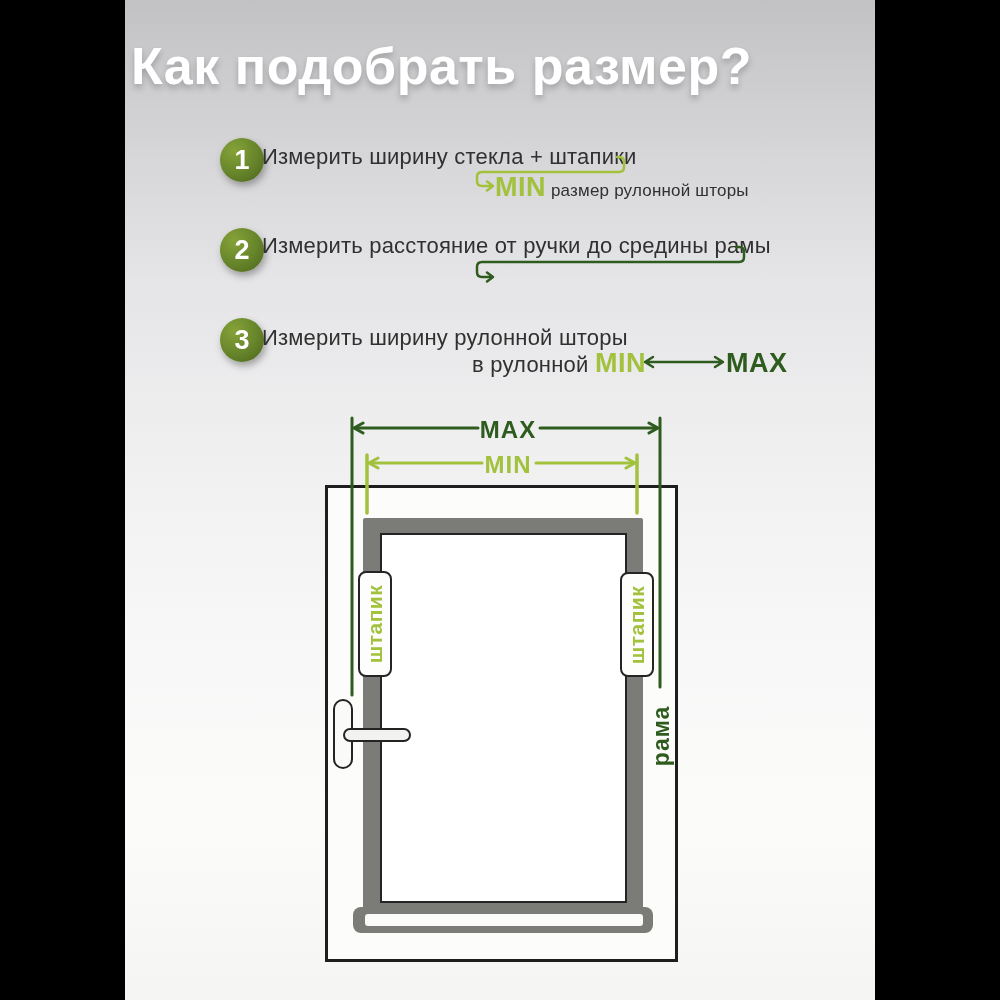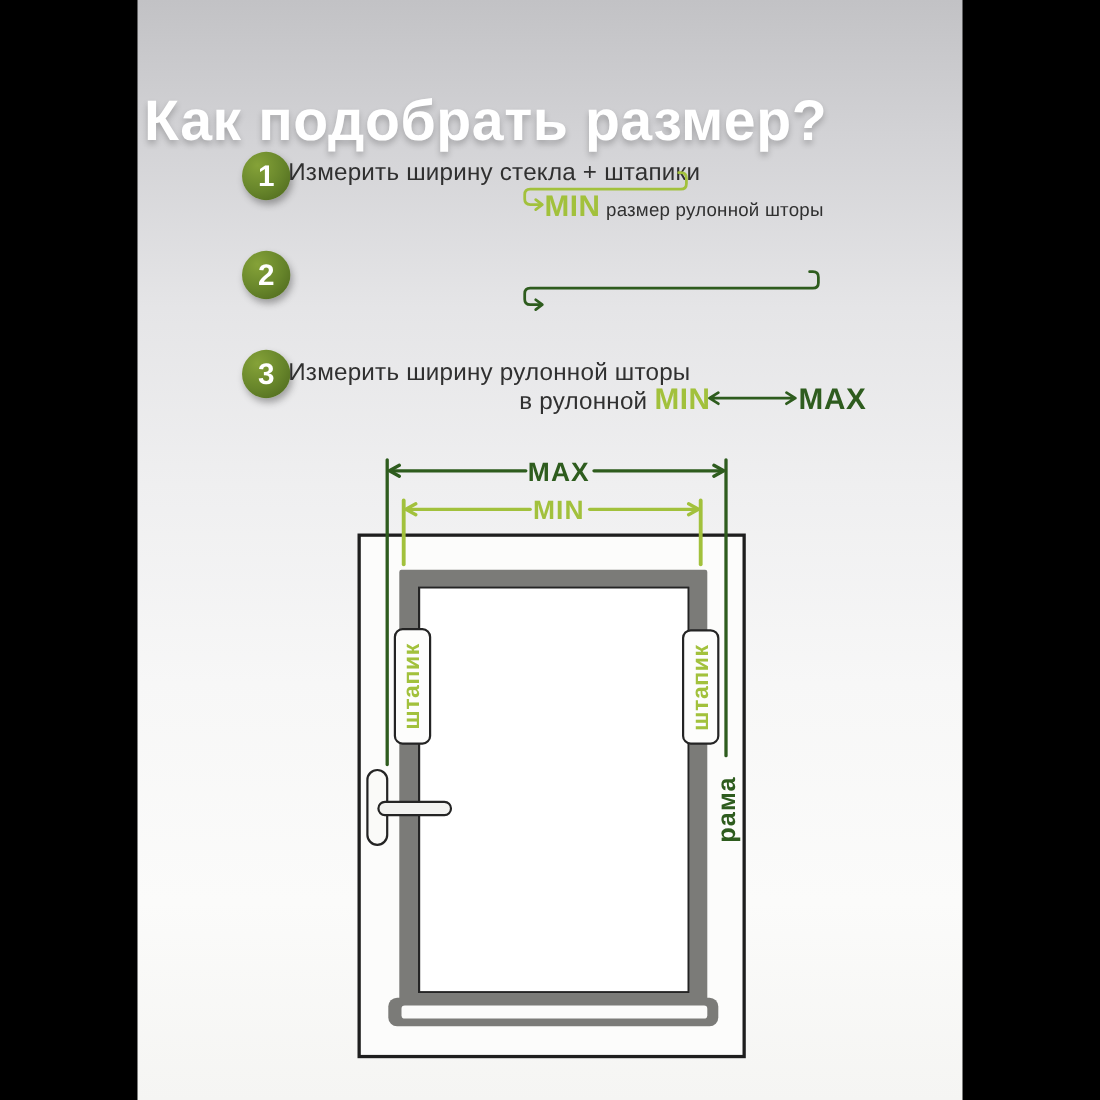--- a/index.html
+++ b/index.html
@@ -8,21 +8,20 @@
     font-family:"Liberation Sans","DejaVu Sans",sans-serif;
   }
   .canvas{
     position:absolute;left:125px;top:0;width:750px;height:1000px;overflow:hidden;
     background:linear-gradient(180deg,#c2c2c5 0%,#d2d2d5 12%,#e5e5e7 28%,#efeff0 44%,#f7f7f7 62%,#fbfbfa 82%,#f5f5f3 100%);
   }
   .page-title{
     position:absolute;left:0;top:36px;width:633px;text-align:center;
     font-size:52px;font-weight:bold;color:var(--title_white);letter-spacing:.5px;
     text-shadow:0 4px 6px rgba(0,0,0,.22);
-    margin-top:44px;
   }
   .step-badge{
     position:absolute;width:44px;height:44px;border-radius:50%;
     background:radial-gradient(circle at 32% 28%,#85a238 0%,#66842a 55%,var(--circle_green_edge) 100%);
     box-shadow:2px 4px 7px rgba(50,50,50,.4);
     color:#fff;font-size:27px;font-weight:bold;display:flex;align-items:center;justify-content:center;
   }
   .badge-1{left:95px;top:138px;}
   .badge-2{left:95px;top:228px;}
   .badge-3{left:95px;top:318px;}
@@ -106,20 +105,21 @@
 
 <div class="canvas">
 
   <div class="page-title">Как подобрать размер?</div>
 
   <div class="step-badge badge-1">1</div>
   <div class="step-text t1">Измерить ширину стекла + штапики</div>
   <div class="result-line r1"><span class="hl hl-min">MIN</span><span class="result-rest"> размер рулонной шторы</span></div>
 
   <div class="step-badge badge-2">2</div>
+  <div class="step-text t2">Измерить расстояние от ручки до средины рамы</div>
 
   <div class="step-badge badge-3">3</div>
   <div class="step-text t3a">Измерить ширину рулонной шторы</div>
   <div class="step-text t3b">в рулонной</div>
   <div class="range-min hl hl-min">MIN</div>
   <div class="range-max hl hl-max">MAX</div>
 
   <div class="win-frame"></div>
   <div class="win-sash"></div>
   <div class="win-glass"></div>

